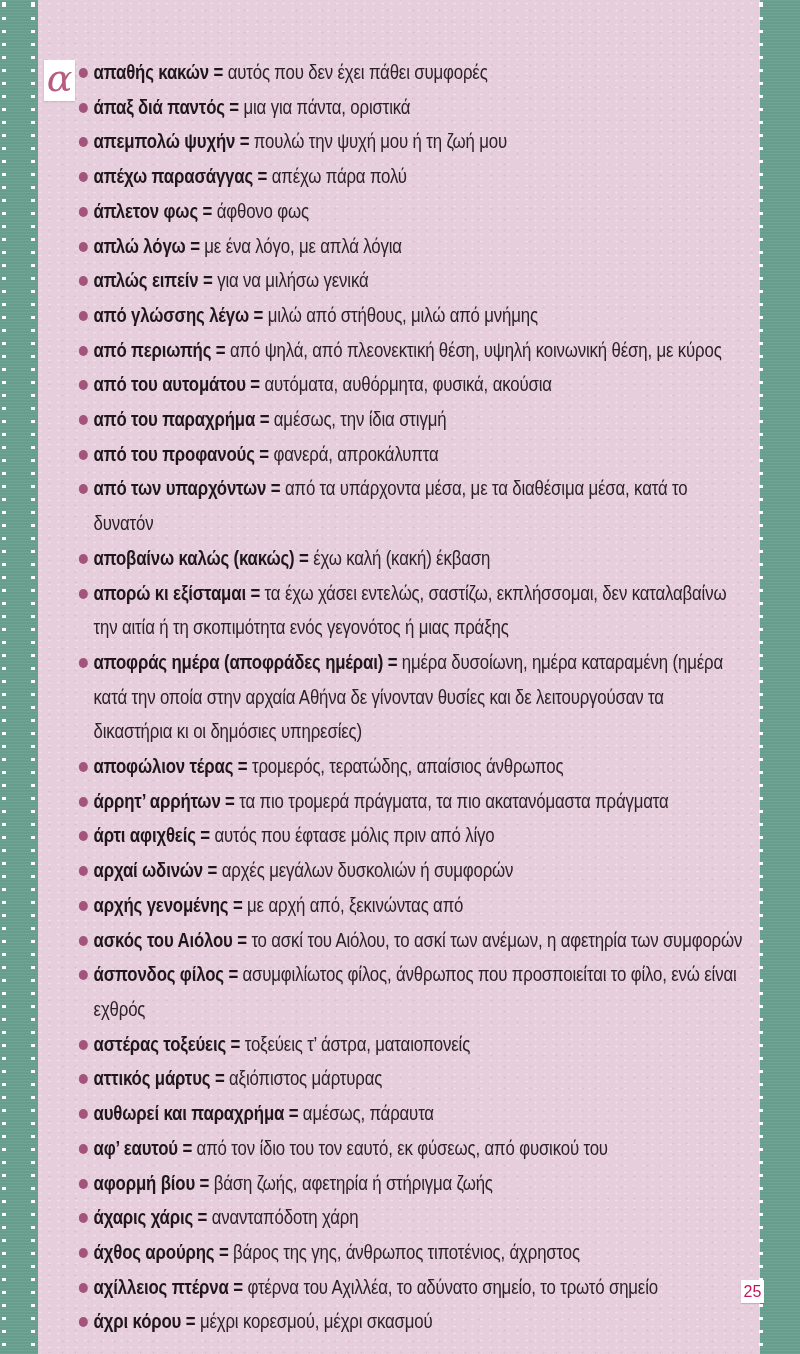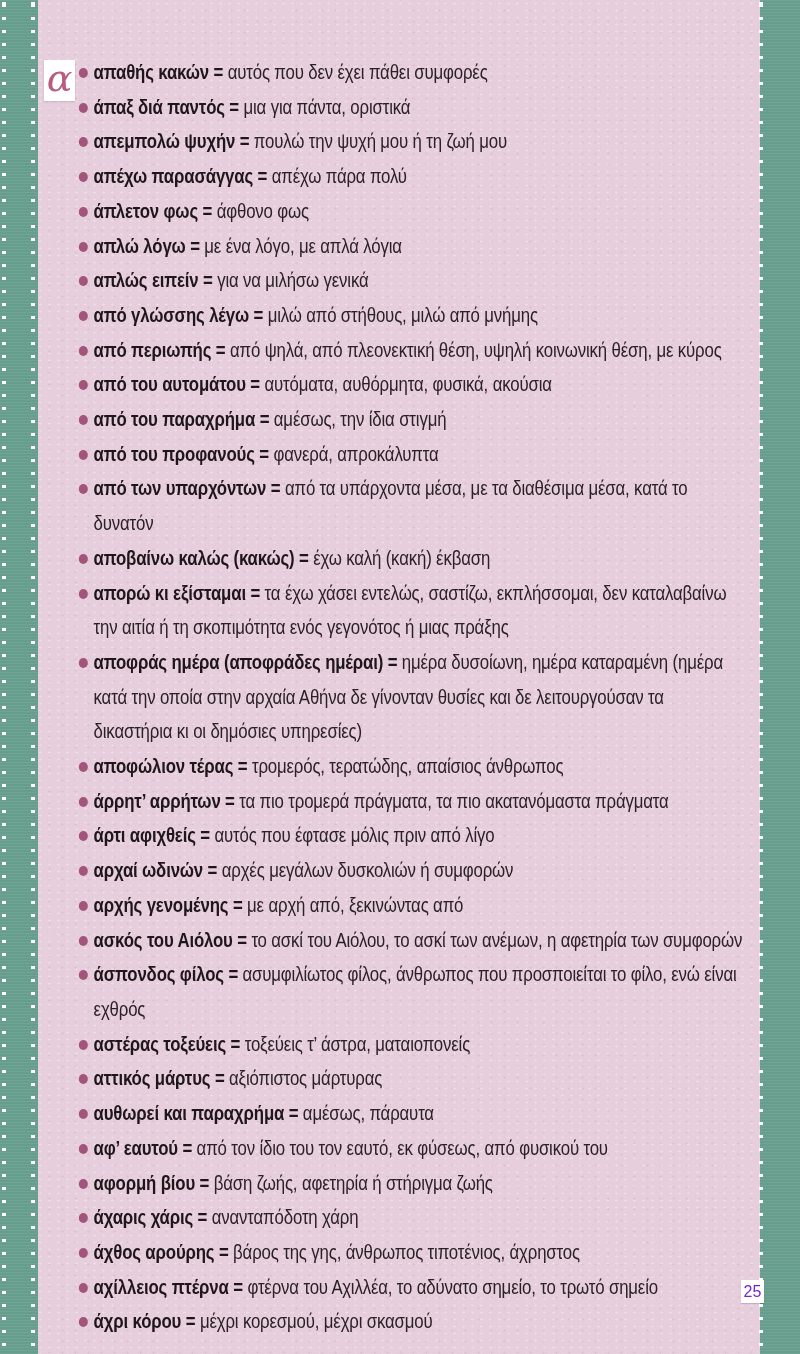--- a/index.html
+++ b/index.html
@@ -75,21 +75,21 @@
     background: #a2547a;
   }
   .term, .eq {
     font-weight: bold;
     color: #1f161b;
   }
   .page-number {
     position: absolute; left: 703px; top: 1280px;
     width: 23px; height: 23px;
     background: #ffffff;
-    color: #6d28d9;
+    color: #be185d;
     font-size: 16px;
     display: flex; align-items: center; justify-content: center;
     box-shadow: 0 1px 1px rgba(0,0,0,0.15);
   }
 </style>
 </head>
 <body>
 
 <div class="page">
 

